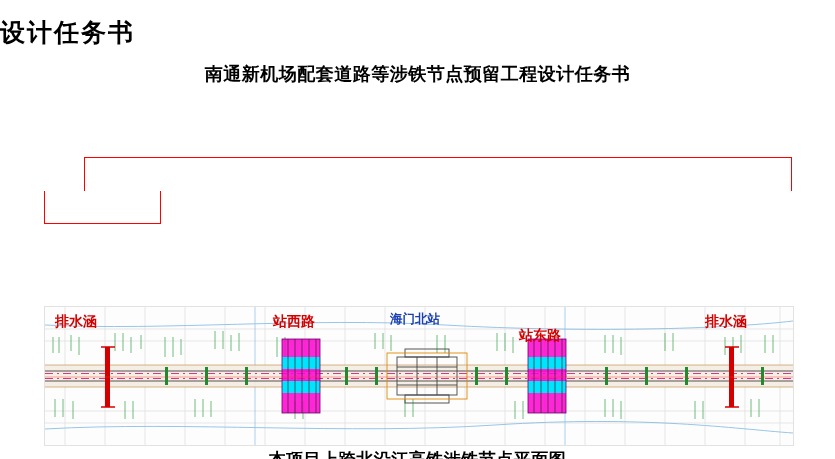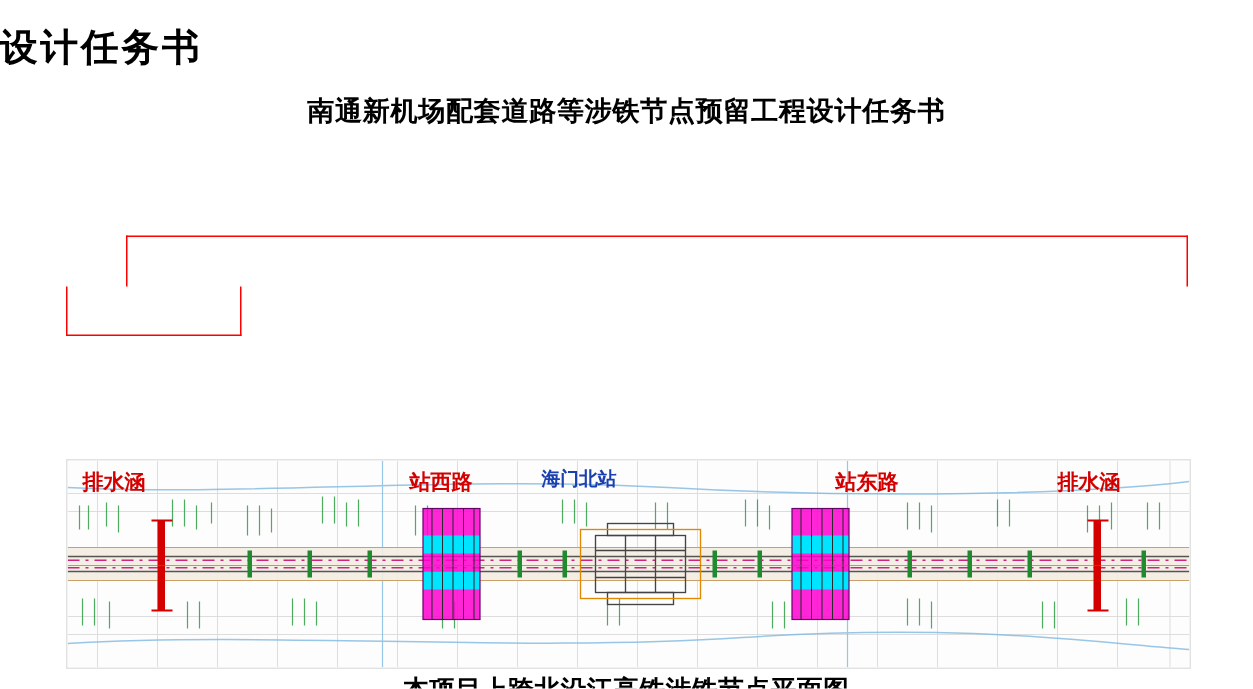--- a/index.html
+++ b/index.html
@@ -239,20 +239,20 @@
         <rect x="600" y="60" width="3" height="18"></rect>
         <rect x="640" y="60" width="3" height="18"></rect>
         <rect x="716" y="60" width="3" height="18"></rect>
       </g>
 
       <path d="M0 70 H748" stroke="#ff2a2a" stroke-width="0.7" opacity="0.6"></path>
     </svg>
 
     <div class="map-label red" style="left:10px; top:6px;">排水涵</div>
     <div class="map-label red" style="left:228px; top:6px;">站西路</div>
-    <div class="map-label blue" style="left:316px; top:4px;text-align:right;">海门北站</div>
-    <div class="map-label red" style="left:474px; top:6px;margin-left:38px;">站东路</div>
+    <div class="map-label blue" style="left:345px; top:4px;text-align:right;">海门北站</div>
+    <div class="map-label red" style="left:474px; top:20px;">站东路</div>
     <div class="map-label red" style="left:660px; top:6px;">排水涵</div>
   </div>
 
   <div class="figure-caption">本项目上跨北沿江高铁涉铁节点平面图</div>
 
 </div>
 
 </body></html>

